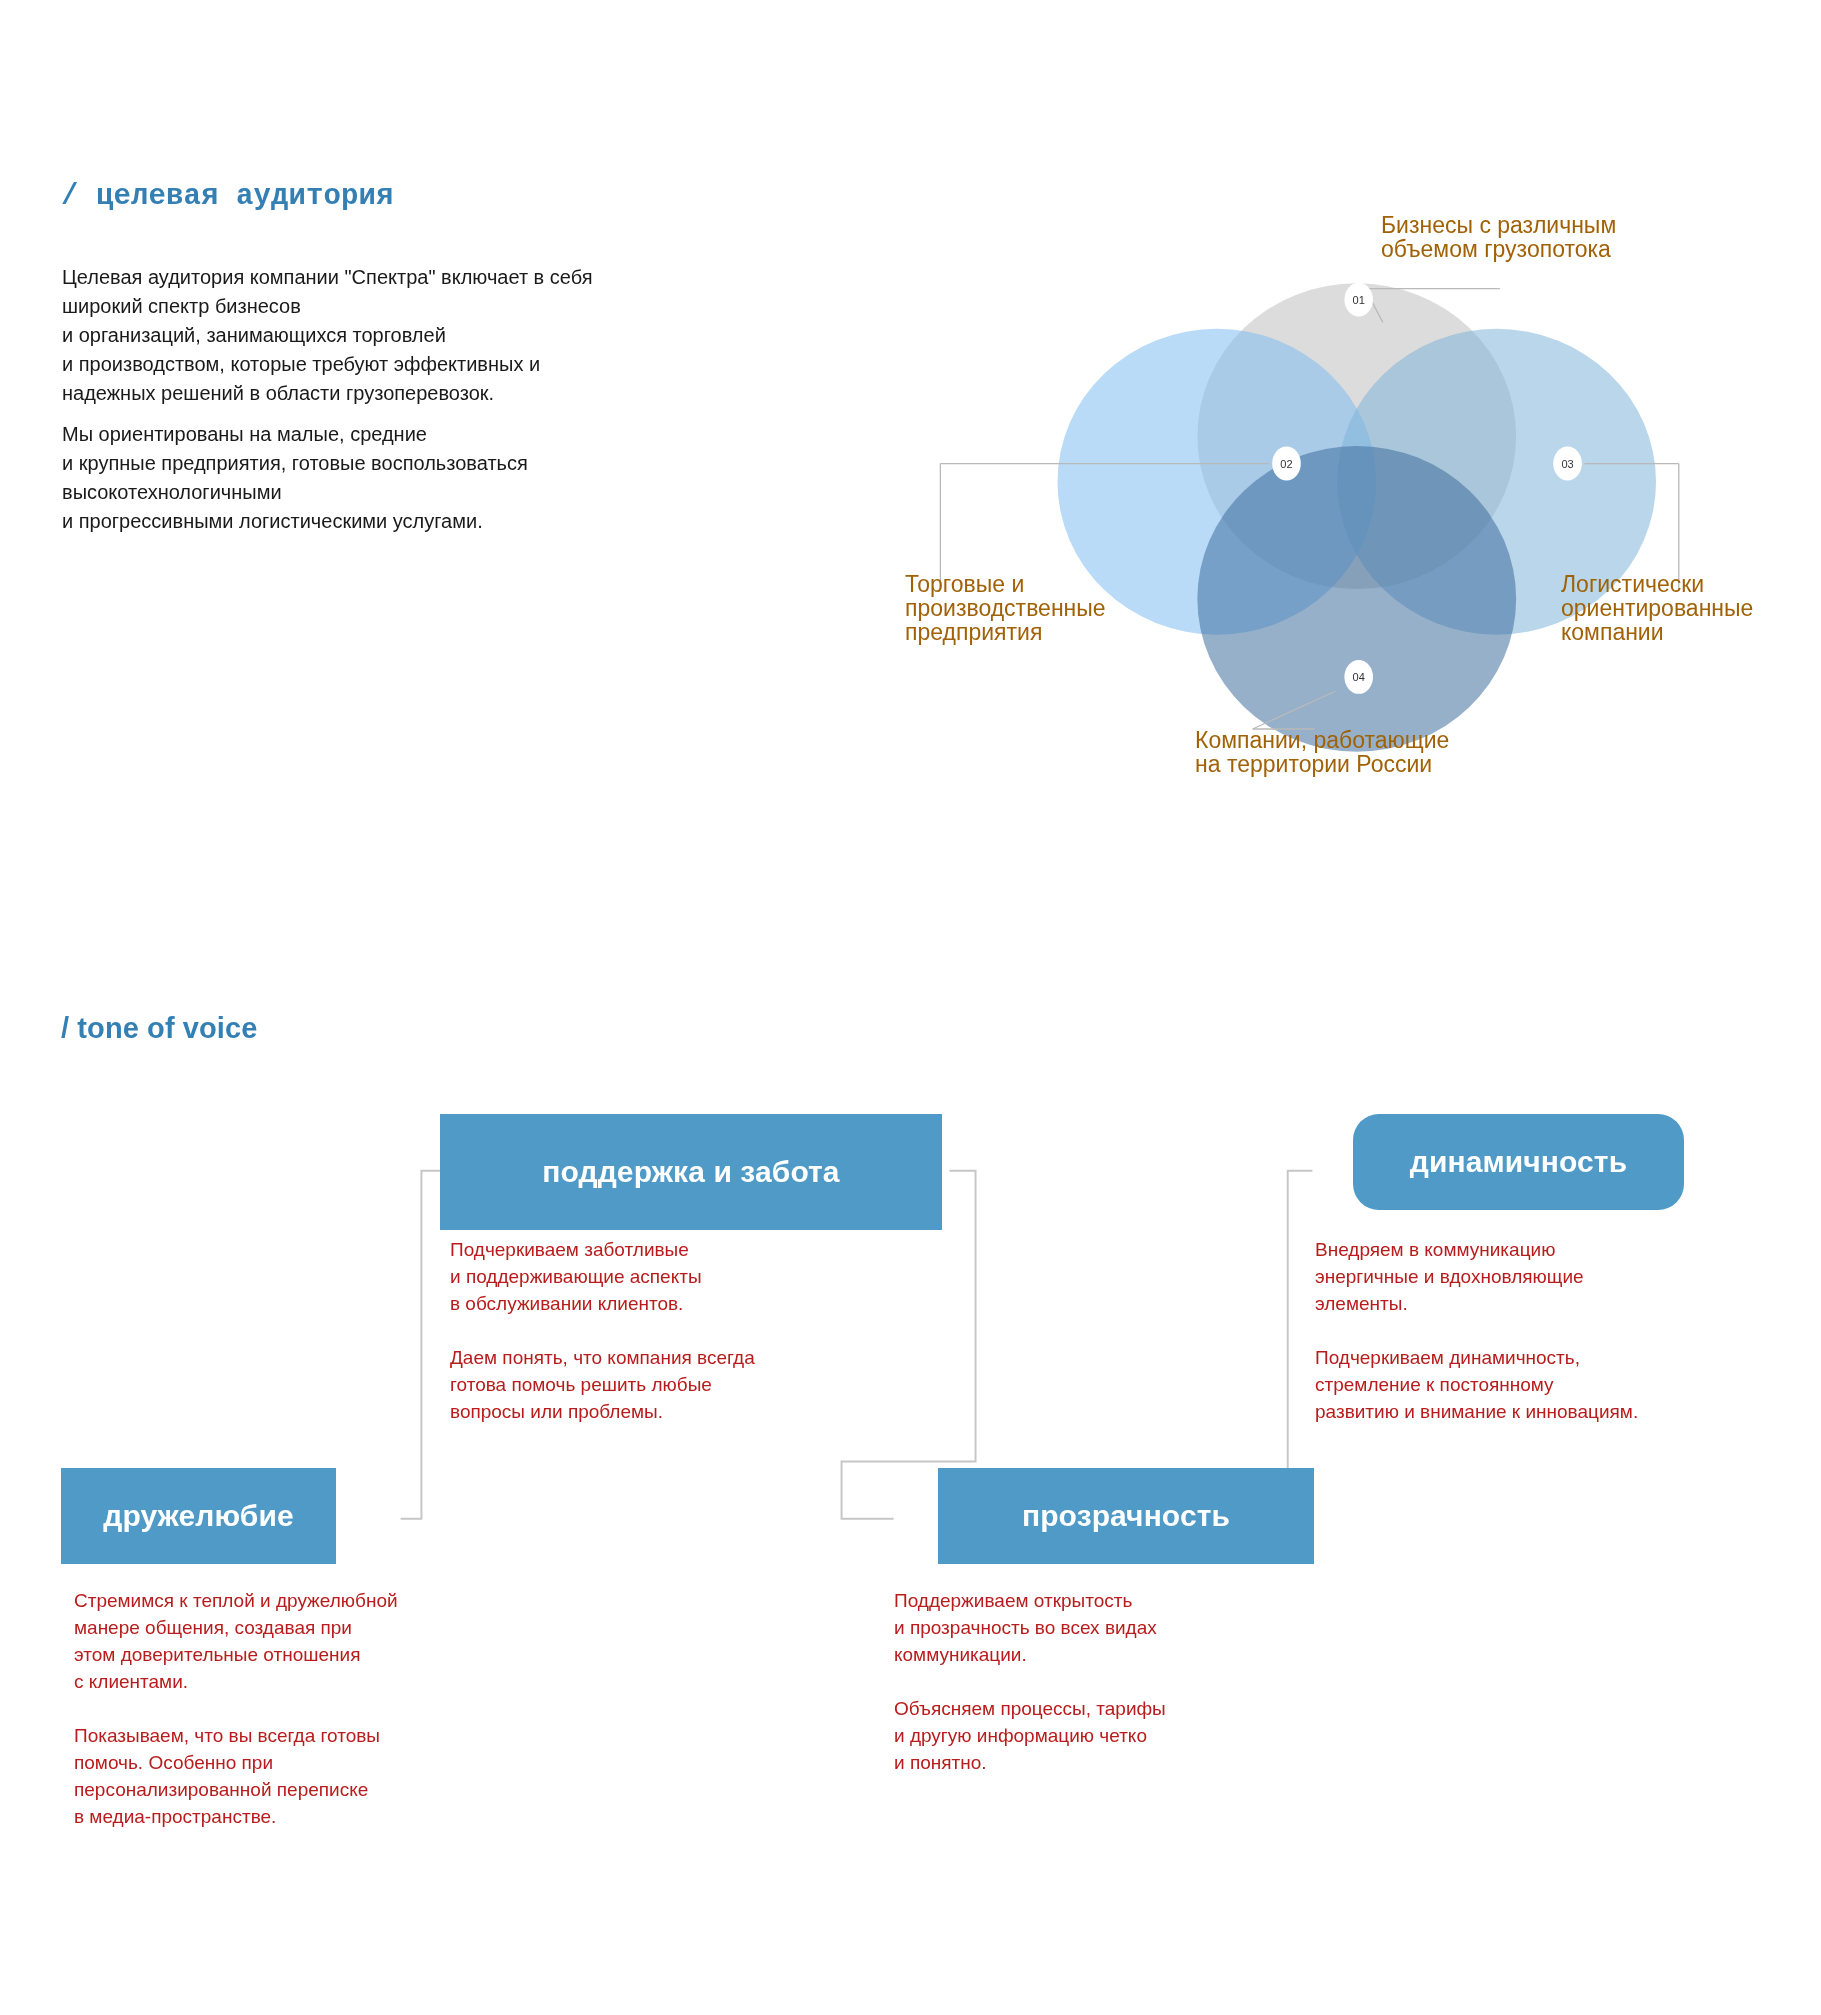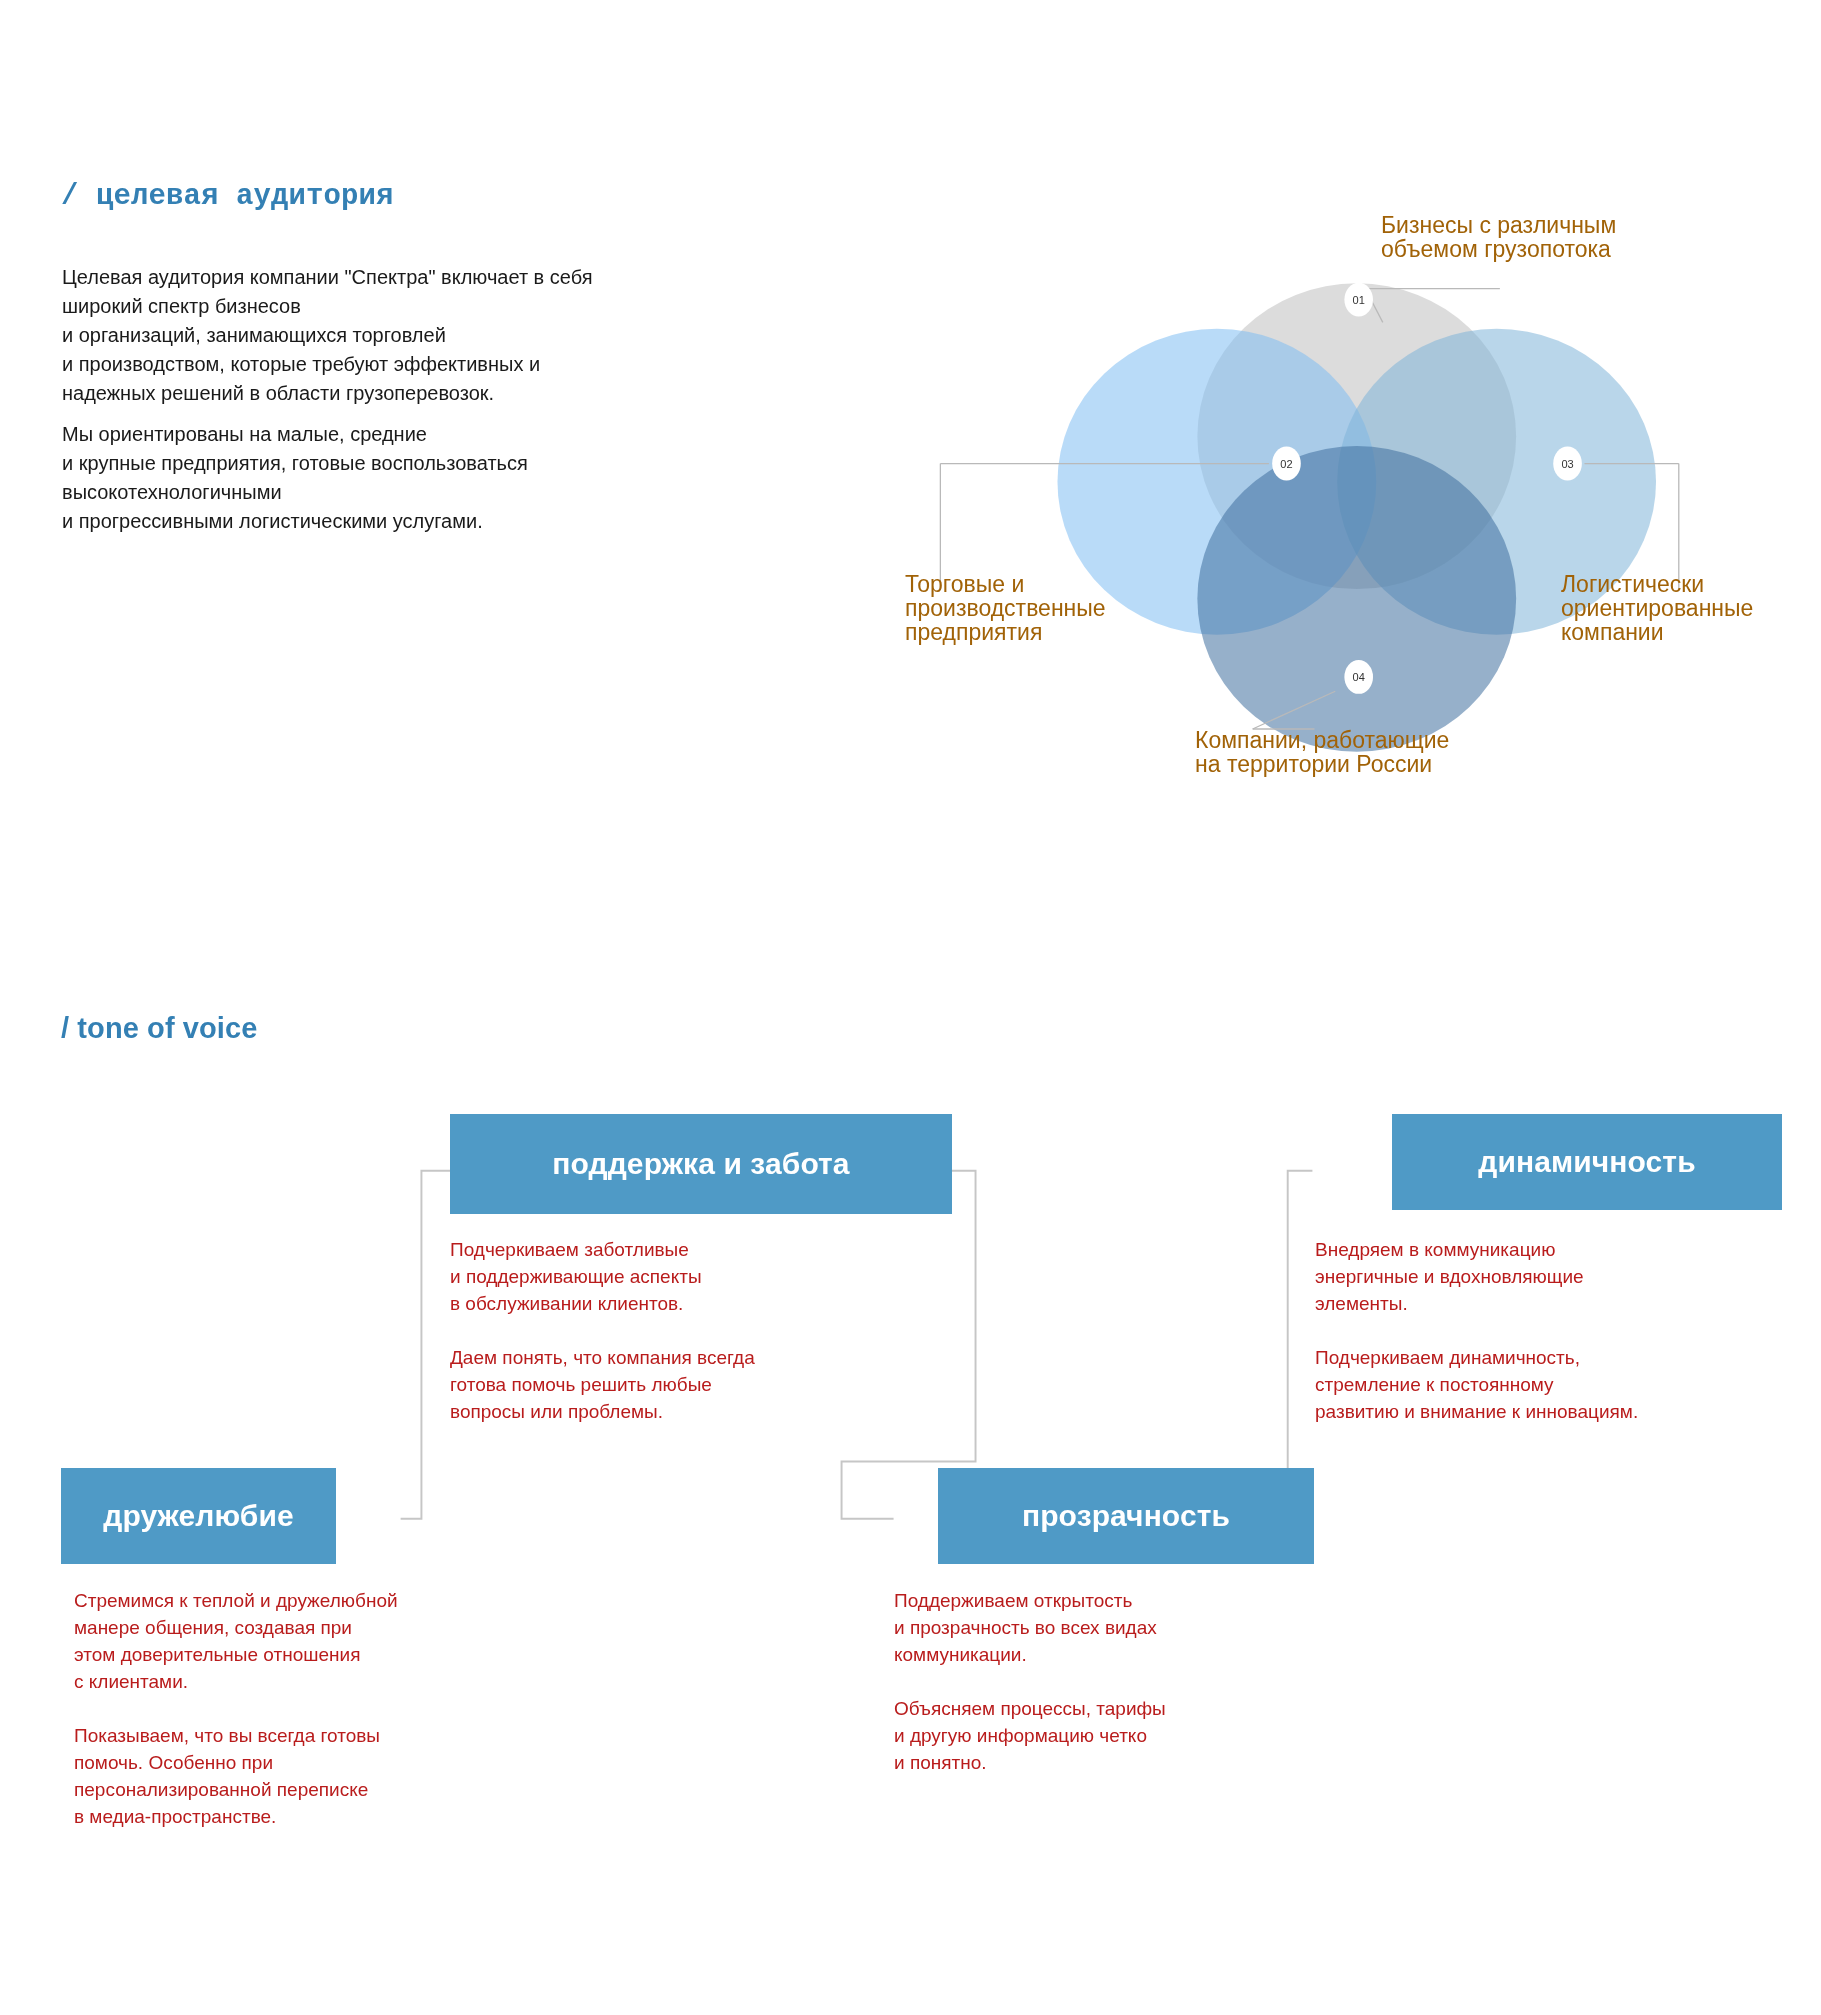--- a/index.html
+++ b/index.html
@@ -76,25 +76,25 @@
   }
   .tov-body {
     position: absolute;
     font-size: 19px;
     line-height: 27px;
     color: #b91c1c;
     white-space: pre-line;
   }
 
   
-  #tov-title-support { left: 450px; top: 1114px; width: 502px; height: 100px; }
+  #tov-title-support { left: 440px; top: 1114px; width: 502px; height: 116px; }
   #tov-body-support  { left: 450px; top: 1236px; width: 455px; }
 
   
-  #tov-title-dynamic { left: 1392px; top: 1114px; width: 390px; height: 96px; }
+  #tov-title-dynamic { left: 1353px; top: 1114px; width: 331px; height: 96px; border-radius: 26px; }
   #tov-body-dynamic  { left: 1315px; top: 1236px; width: 481px; }
 
   
   #tov-title-friendly { left: 61px; top: 1468px; width: 275px; height: 96px; }
   #tov-body-friendly  { left: 74px; top: 1587px; width: 455px; }
 
   
   #tov-title-transparency { left: 894px; top: 1468px; width: 376px; height: 96px; margin-left: 44px; }
   #tov-body-transparency  { left: 894px; top: 1587px; width: 416px; }
 

